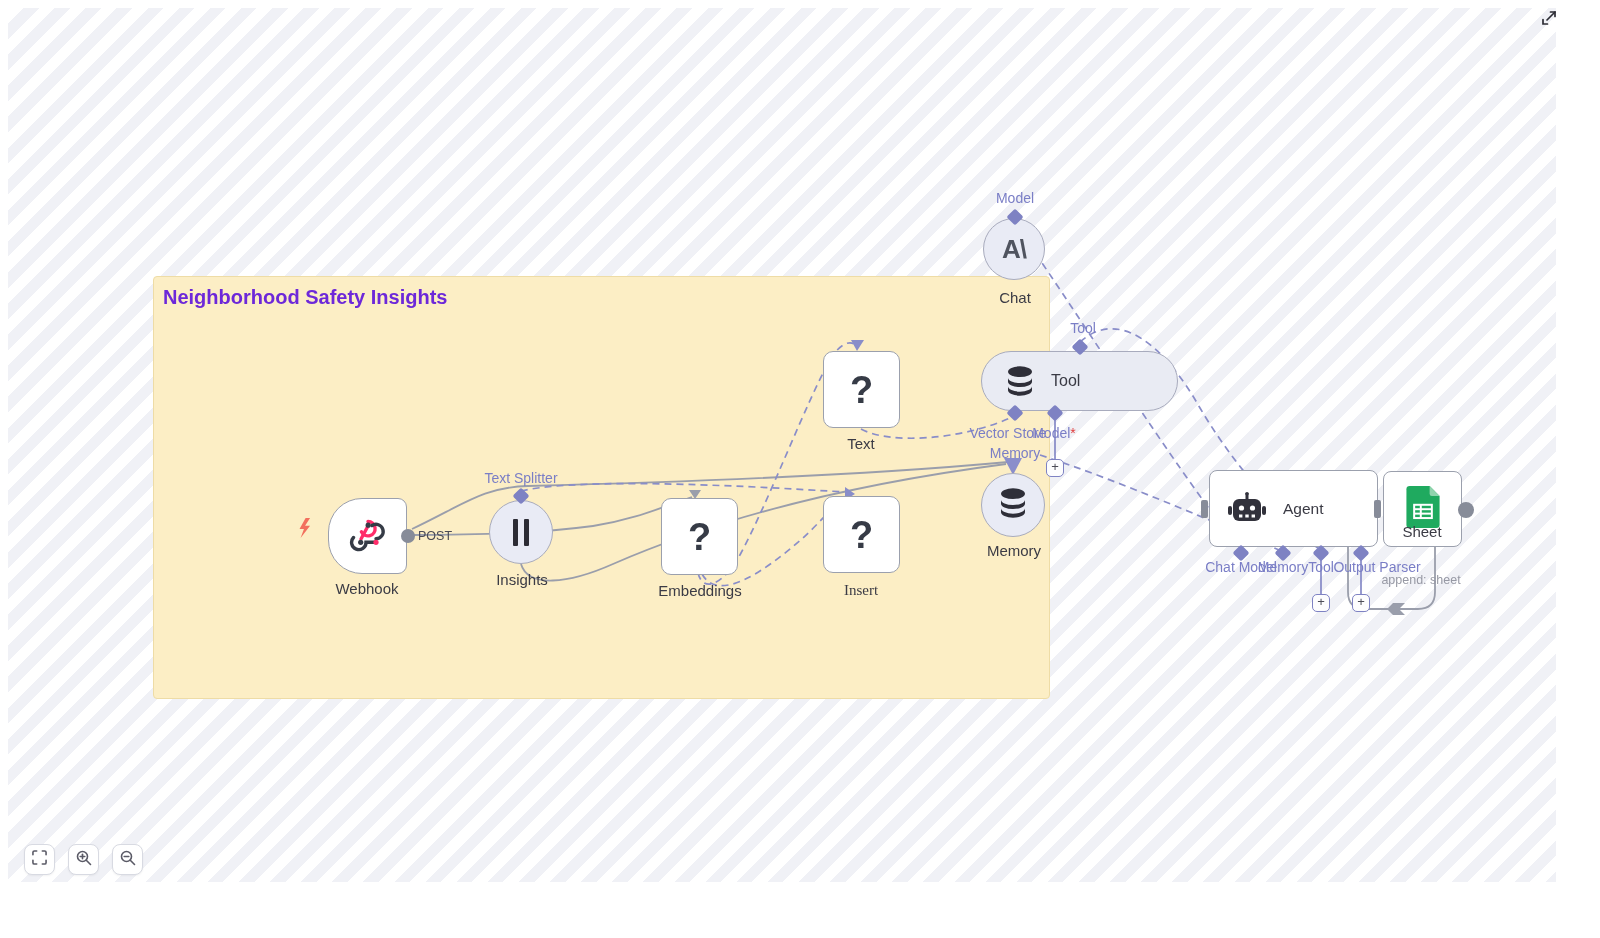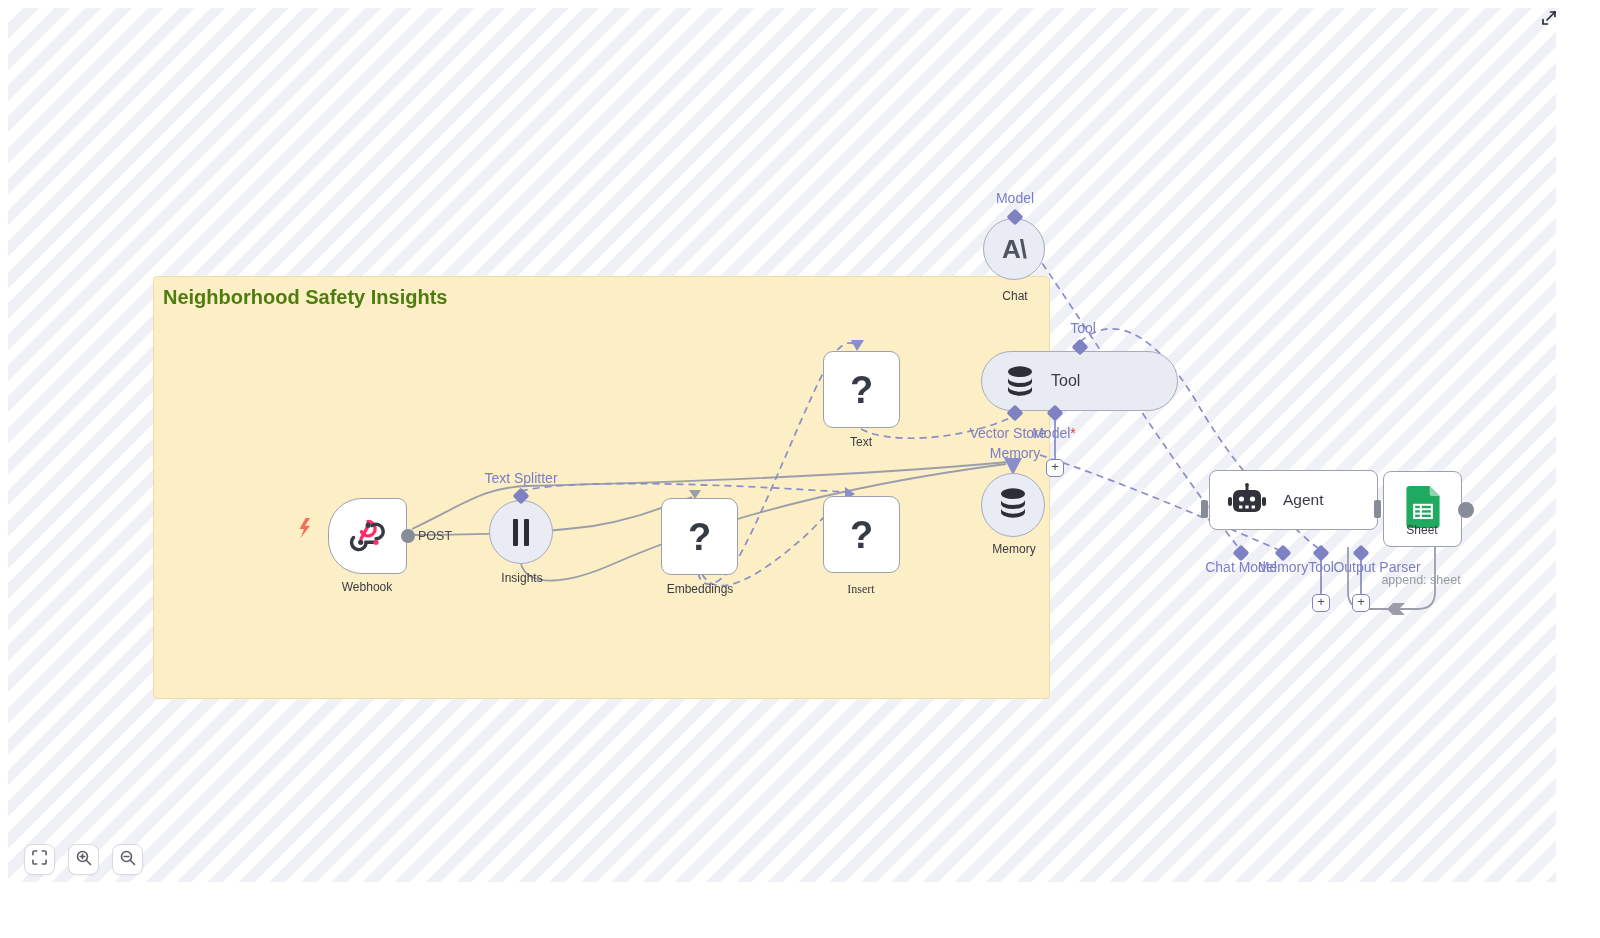--- a/index.html
+++ b/index.html
@@ -5,29 +5,29 @@
   * { margin:0; padding:0; box-sizing:border-box; }
   html,body { width:1600px; height:938px; background:#ffffff; overflow:hidden;
     font-family:"Liberation Sans","DejaVu Sans",sans-serif; }
   #stage { position:absolute; left:0; top:0; width:1600px; height:938px; background:#ffffff; }
   #canvas { position:absolute; left:8px; top:8px; width:1548px; height:874px;
     background:repeating-linear-gradient(135deg,#ffffff 0 11px,#f0f1f6 11px 22px); }
   .abs { position:absolute; }
   #wires { position:absolute; left:0; top:0; width:1600px; height:938px; pointer-events:none; }
   .sticky { position:absolute; left:145px; top:268px; width:897px; height:423px;
     background:#fceec5; border:1px solid #eedca6; border-radius:4px; }
-  .sticky-title { position:absolute; left:9px; top:9px; font-size:20px; font-weight:bold; color:#4d7c0f; }
+  .sticky-title { position:absolute; left:9px; top:9px; font-size:20px; font-weight:bold; color:#6d28d9; }
   .node-sq { position:absolute; width:77px; height:77px; background:#ffffff;
     border:1.8px solid #9ba0ad; border-radius:10px; display:flex; align-items:center; justify-content:center; }
   .qmark { font-size:38px; font-weight:bold; color:#363b46; line-height:1; }
   .node-circle { position:absolute; background:#e9ebf5; border:1.8px solid #a8abbd; border-radius:50%;
     display:flex; align-items:center; justify-content:center; }
   .pill { position:absolute; left:973px; top:343px; width:197px; height:60px; background:#e9ebf3;
     border:1.8px solid #a8abbd; border-radius:30px; display:flex; align-items:center; }
-  .node-label { position:absolute; transform:translateX(-50%); font-size:12px; color:#3b3b45; white-space:nowrap;text-align:right; }
+  .node-label { position:absolute; transform:translateX(-50%); font-size:15px; color:#3b3b45; white-space:nowrap;text-align:right; }
   .sub-label { position:absolute; transform:translateX(-50%); font-size:12.5px; color:#9799a4; white-space:nowrap; }
   .conn-label { position:absolute; transform:translateX(-50%); font-size:14px; color:#7a7ec6; white-space:nowrap; }
   .diamond { position:absolute; width:12px; height:12px; background:#7e82c3; border-radius:2px;
     transform:rotate(45deg); }
   .plus-btn { position:absolute; width:18px; height:18px; background:#fdfdfe; border:1.6px solid #7e82c3;
     border-radius:5px; color:#4d4d58; font-size:13px; line-height:14px; text-align:center; }
   .port-circle { position:absolute; background:#878c99; border-radius:50%; }
   .port-rect { position:absolute; width:7px; height:18px; background:#878c99; border-radius:2px; }
   .post-label { position:absolute; font-size:12.5px; color:#4a4a55; }
   .ctrl-btn { position:absolute; width:31px; height:31px; background:#ffffff; border:1px solid #d8dae2;
@@ -159,21 +159,21 @@
     <div class="diamond" style="left:1066px; top:333px;"></div>
     <div class="conn-label" style="left:1075px; top:312px;">Tool</div>
     <div class="diamond" style="left:1001px; top:399px;"></div>
     <div class="diamond" style="left:1041px; top:399px;"></div>
     <div class="conn-label" style="left:1000px; top:417px;">Vector Store</div>
     <div class="conn-label" style="left:1046px; top:417px;">
       <span>Model</span><span class="red-star">*</span>
     </div>
     <div class="plus-btn" style="left:1038px; top:451px;">+</div>
 
-    <div class="node-sq" style="left:1201px; top:462px; width:169px; height:60px; border-radius:8px; justify-content:flex-start;">
+    <div class="node-sq" style="left:1201px; top:462px; width:169px; height:77px; border-radius:8px; justify-content:flex-start;">
       <span style="margin-left:16px; display:flex;">
         <svg width="42" height="34" viewBox="0 0 42 34">
           <rect x="7" y="7" width="28" height="22" rx="6" fill="#32323c"></rect>
           <rect x="2" y="14" width="4" height="9" rx="2" fill="#32323c"></rect>
           <rect x="36" y="14" width="4" height="9" rx="2" fill="#32323c"></rect>
           <rect x="19.5" y="1" width="3" height="6" fill="#32323c"></rect>
           <circle cx="21" cy="1.8" r="1.8" fill="#32323c"></circle>
           <circle cx="15.5" cy="16" r="2.6" fill="#ffffff"></circle>
           <circle cx="26.5" cy="16" r="2.6" fill="#ffffff"></circle>
           <rect x="13" y="22.5" width="3.4" height="3" fill="#ffffff"></rect>

